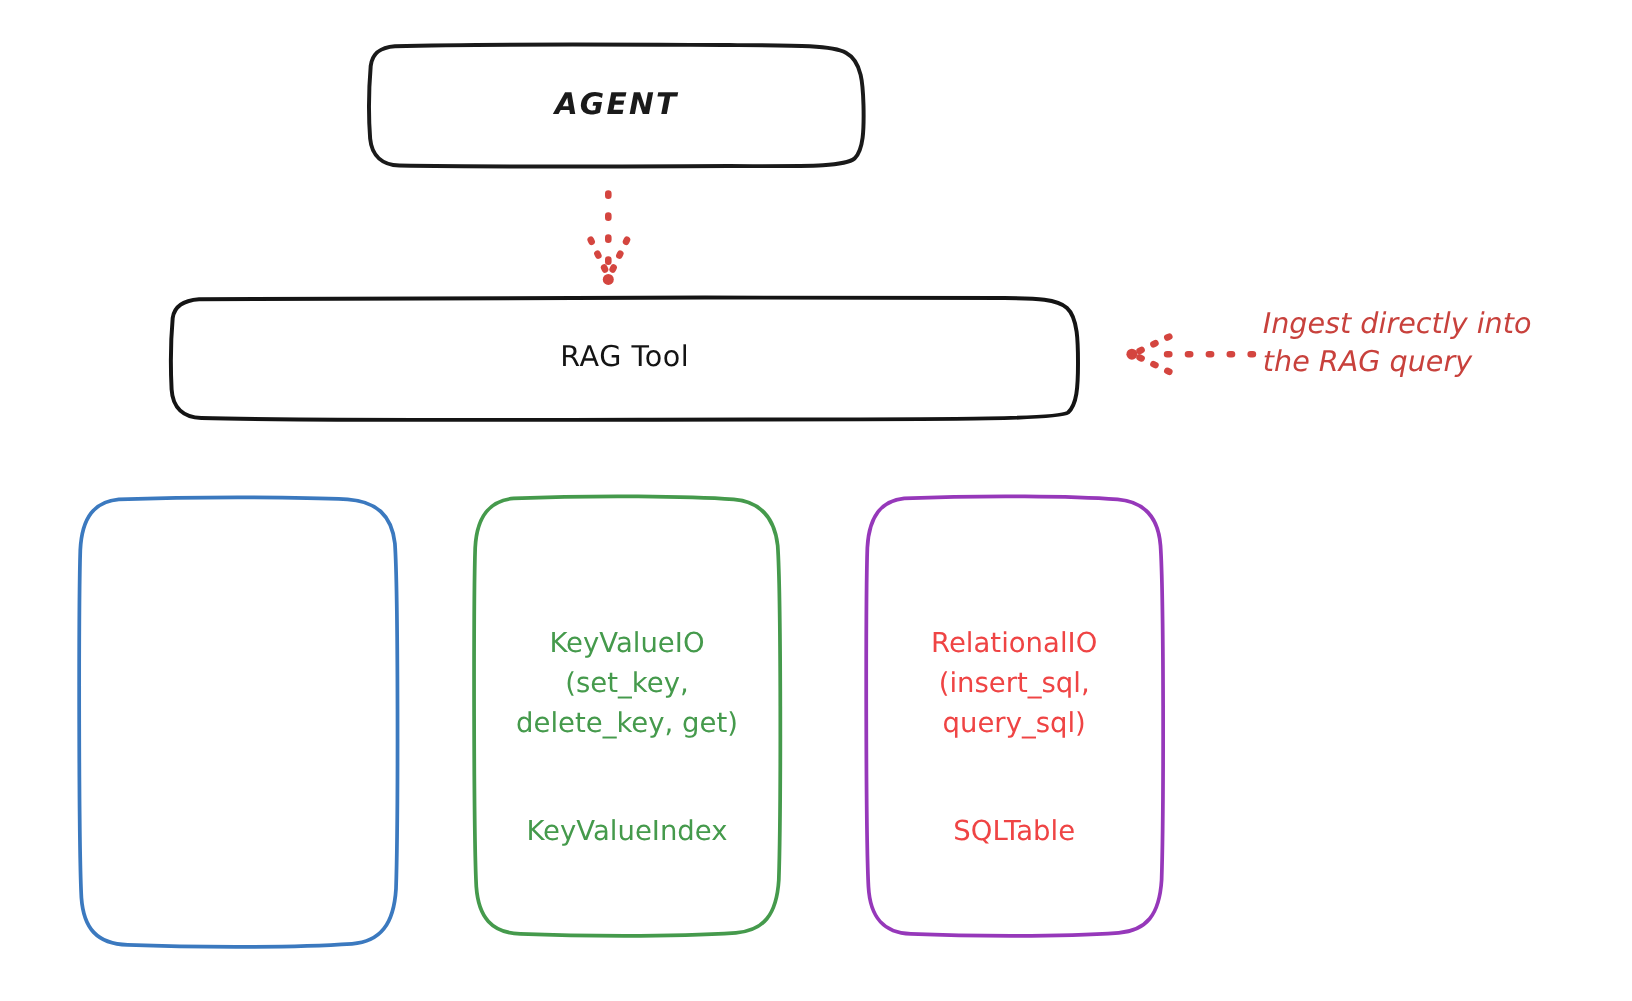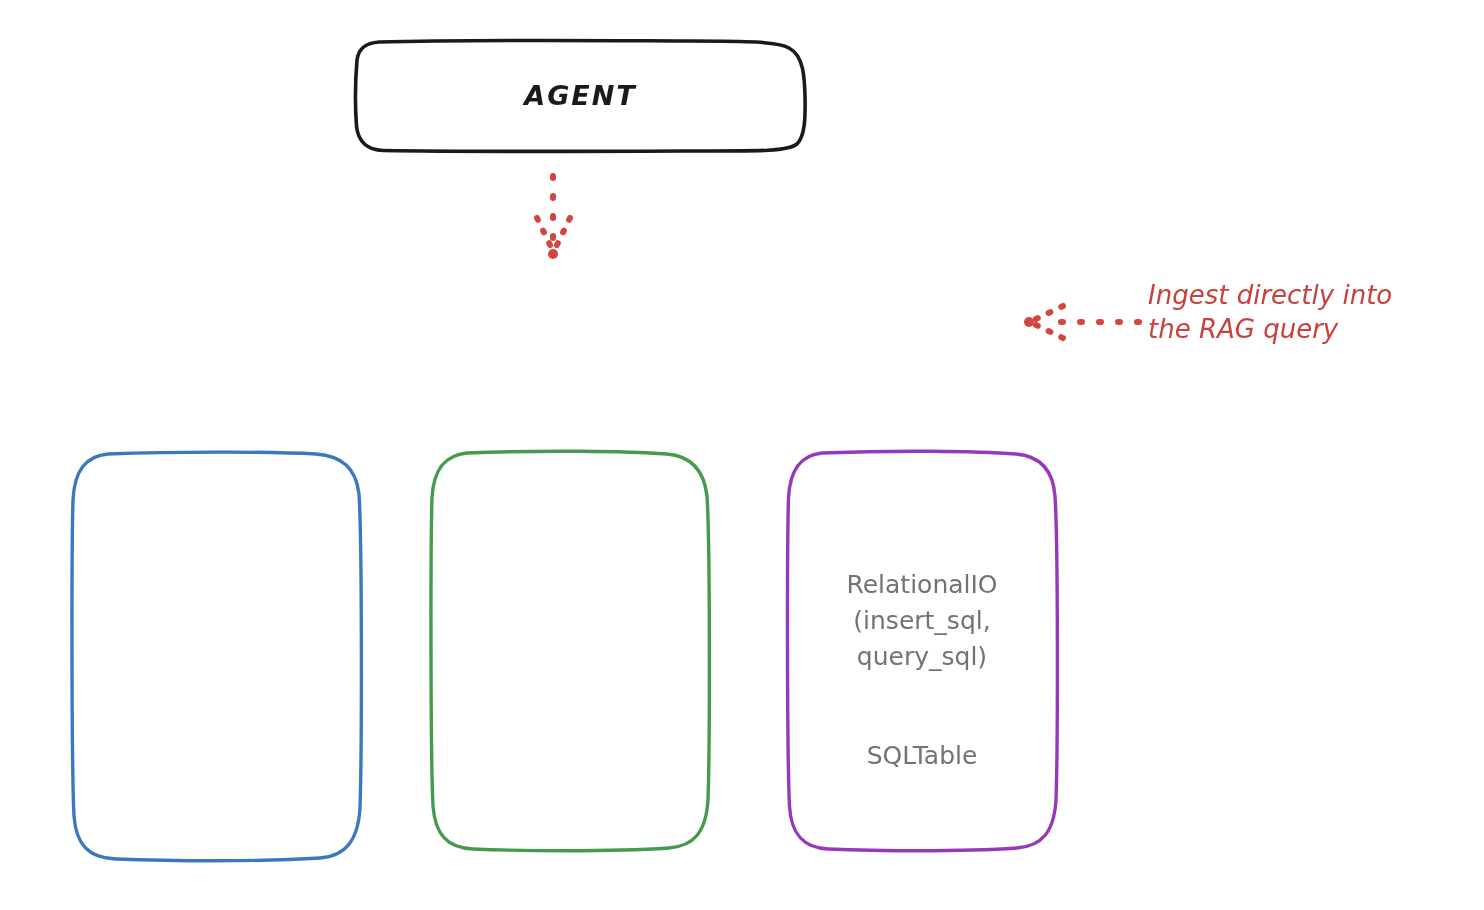--- a/index.html
+++ b/index.html
@@ -43,21 +43,21 @@
     left: 0;
     width: 100%;
     height: 100%;
     z-index: 1;
     overflow: visible;
     pointer-events: none;
   }
 
   
   #agent-node {
-    left: 353px;
+    left: 333px;
     top: 38px;
     width: 455px;
     height: 116px;
   }
   #agent-node .label {
     font-family: "DejaVu Sans", sans-serif;
     font-style: italic;
     font-weight: 700;
     font-size: 27px;
     letter-spacing: 2px;
@@ -97,21 +97,21 @@
   }
 
   .store .label {
     font-family: "DejaVu Sans", sans-serif;
     font-size: 25px;
     font-weight: 500;
     line-height: 1.45;
   }
   #vectorio-node .label   { color: #3b79bf; }
   #keyvalueio-node .label { color: #459a4c; }
-  #relationalio-node .label { color: #737373; }
+  #relationalio-node .label { color: #ef4444; }
 
   .label .spacer { display: block; height: 26px; }
 
   
   .arrow-layer {
     position: absolute;
     left: 0;
     top: 0;
     width: 1484px;
     height: 910px;
@@ -143,37 +143,54 @@
     <svg class="sketch-border" viewBox="0 0 455 116" preserveAspectRatio="none">
       <path d="M26,4 C120,1.5 230,2.5 330,3 C390,3.2 424,3 436,10
                C451,18 451.5,40 452,58 C452.5,80 452,98 444,106
                C434,114 400,113 330,113 C230,113.5 120,114 30,112.5
                C15,112 5,104 3.5,88 C2,68 2.5,40 4,22
                C5.5,10 13,5 26,4 Z" fill="#ffffff" stroke="#1a1a1a" stroke-width="3.6" stroke-linecap="round" stroke-linejoin="round"></path>
     </svg>
     <span class="label">AGENT</span>
   </div>
 
+  <div class="node" id="ragtool-node">
+    <svg class="sketch-border" viewBox="0 0 830 116" preserveAspectRatio="none">
+      <path d="M28,4 C200,1.5 520,2.5 760,3 C790,3.2 808,4 817,12
+               C827,21 827,44 827,62 C827,84 826,100 818,107
+               C808,114 700,113 430,113.5 C230,114 90,113.5 30,112
+               C14,111.5 4,103 3,86 C2,66 2.5,38 4,21
+               C5.5,10 14,5 28,4 Z" fill="#ffffff" stroke="#141414" stroke-width="3.6" stroke-linecap="round" stroke-linejoin="round"></path>
+    </svg>
+    <span class="label">RAG Tool</span>
+  </div>
 
   <div class="node store" id="vectorio-node">
     <svg class="sketch-border" viewBox="0 0 300 418" preserveAspectRatio="none">
       <path d="M40,6 C120,3 210,4 248,6 C274,8 288,20 291,46
                C294,90 294,300 292,360 C290,392 278,408 252,410
                C190,414 100,413 48,411 C20,410 8,396 6,368
                C3.5,320 3.5,100 5,52 C6.5,22 18,8 40,6 Z" fill="#ffffff" stroke="#3b79bf" stroke-width="3.4" stroke-linecap="round" stroke-linejoin="round"></path>
     </svg>
   </div>
 
   <div class="node store" id="keyvalueio-node">
     <svg class="sketch-border" viewBox="0 0 286 408" preserveAspectRatio="none">
       <path d="M40,5 C115,2 200,3 240,6 C264,8 277,22 280,48
                C283,92 283,292 281,352 C279,384 267,398 242,400
                C182,404 96,403 46,401 C20,400 8,386 6,358
                C3.5,310 3.5,96 5,50 C6.5,20 19,7 40,5 Z" fill="#ffffff" stroke="#459a4c" stroke-width="3.4" stroke-linecap="round" stroke-linejoin="round"></path>
     </svg>
+    <span class="label">
+      <span>KeyValueIO
+(set_key,
+delete_key, get)</span>
+      <span class="spacer"></span>
+      <span>KeyValueIndex</span>
+    </span>
   </div>
 
   <div class="node store" id="relationalio-node">
     <svg class="sketch-border" viewBox="0 0 276 408" preserveAspectRatio="none">
       <path d="M38,5 C112,2 192,3 232,6 C256,8 269,22 271,48
                C274,92 274,292 272,352 C270,384 258,398 233,400
                C176,404 92,403 44,401 C19,400 7,386 5.5,358
                C3,310 3,96 4.5,50 C6,20 18,7 38,5 Z" fill="#ffffff" stroke="#9638ba" stroke-width="3.4" stroke-linecap="round" stroke-linejoin="round"></path>
     </svg>
     <span class="label">

